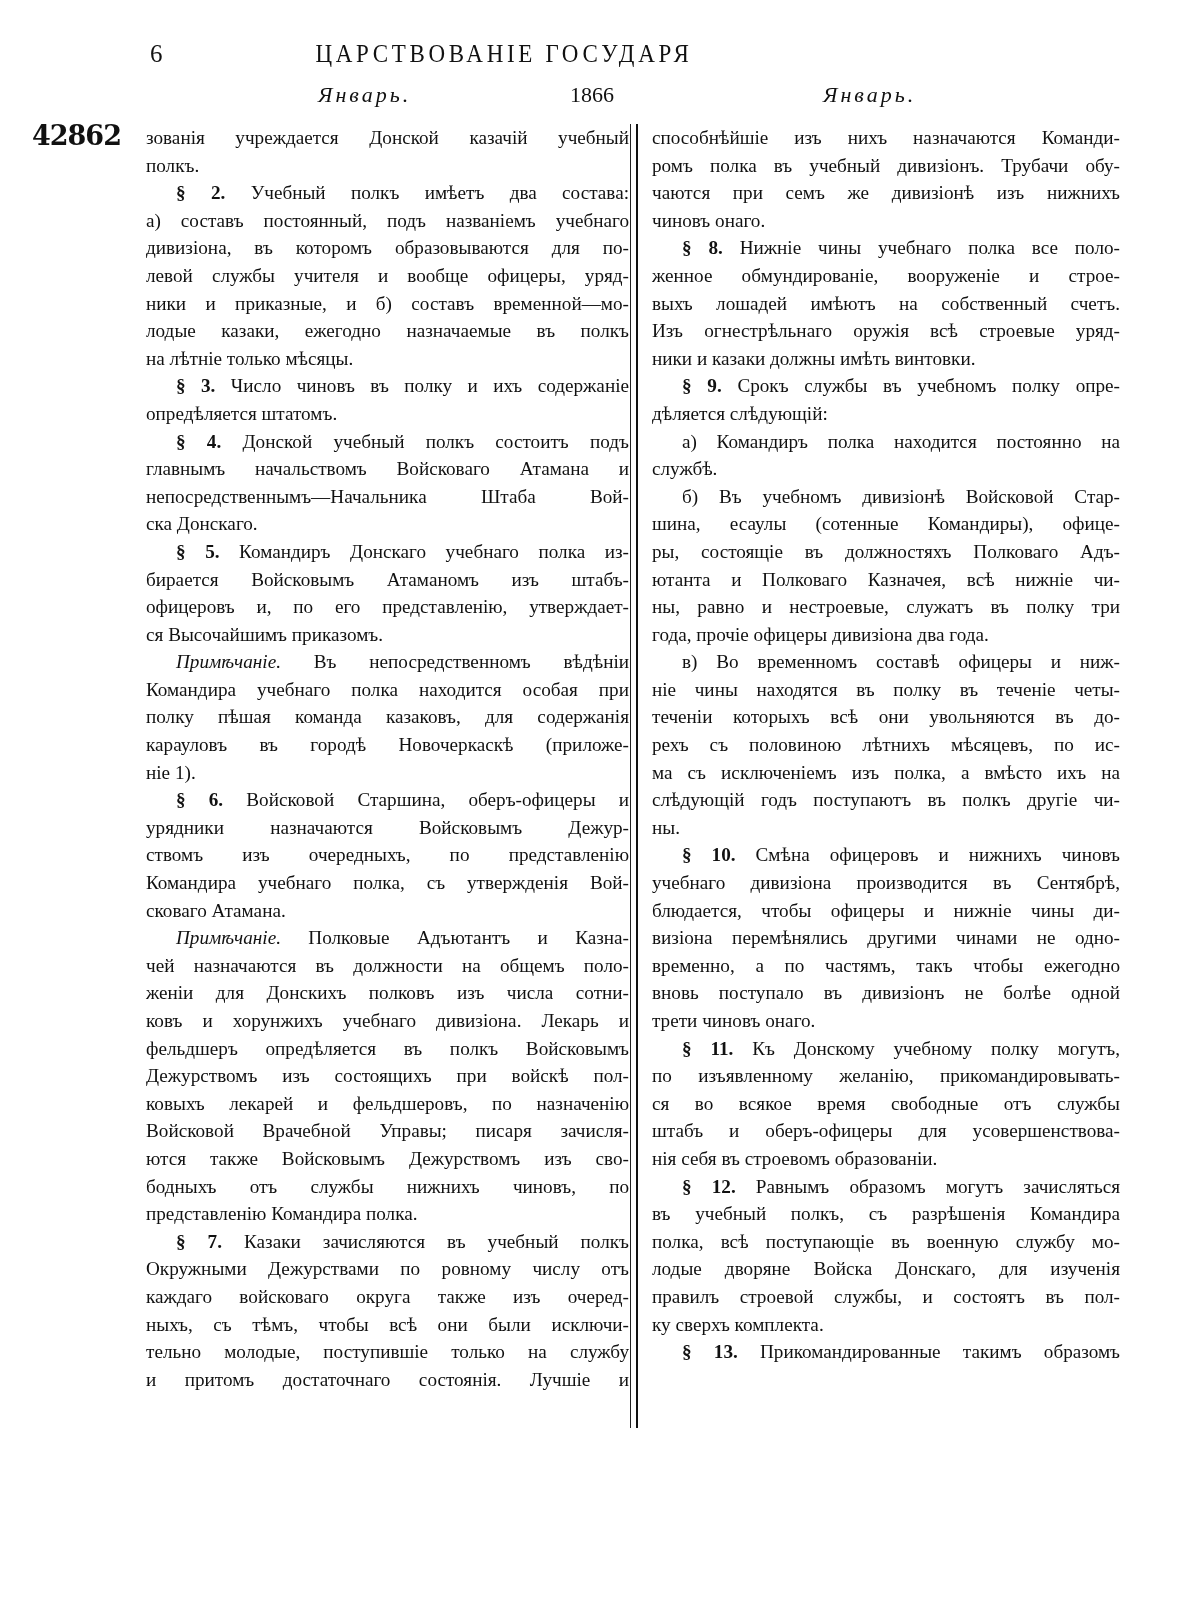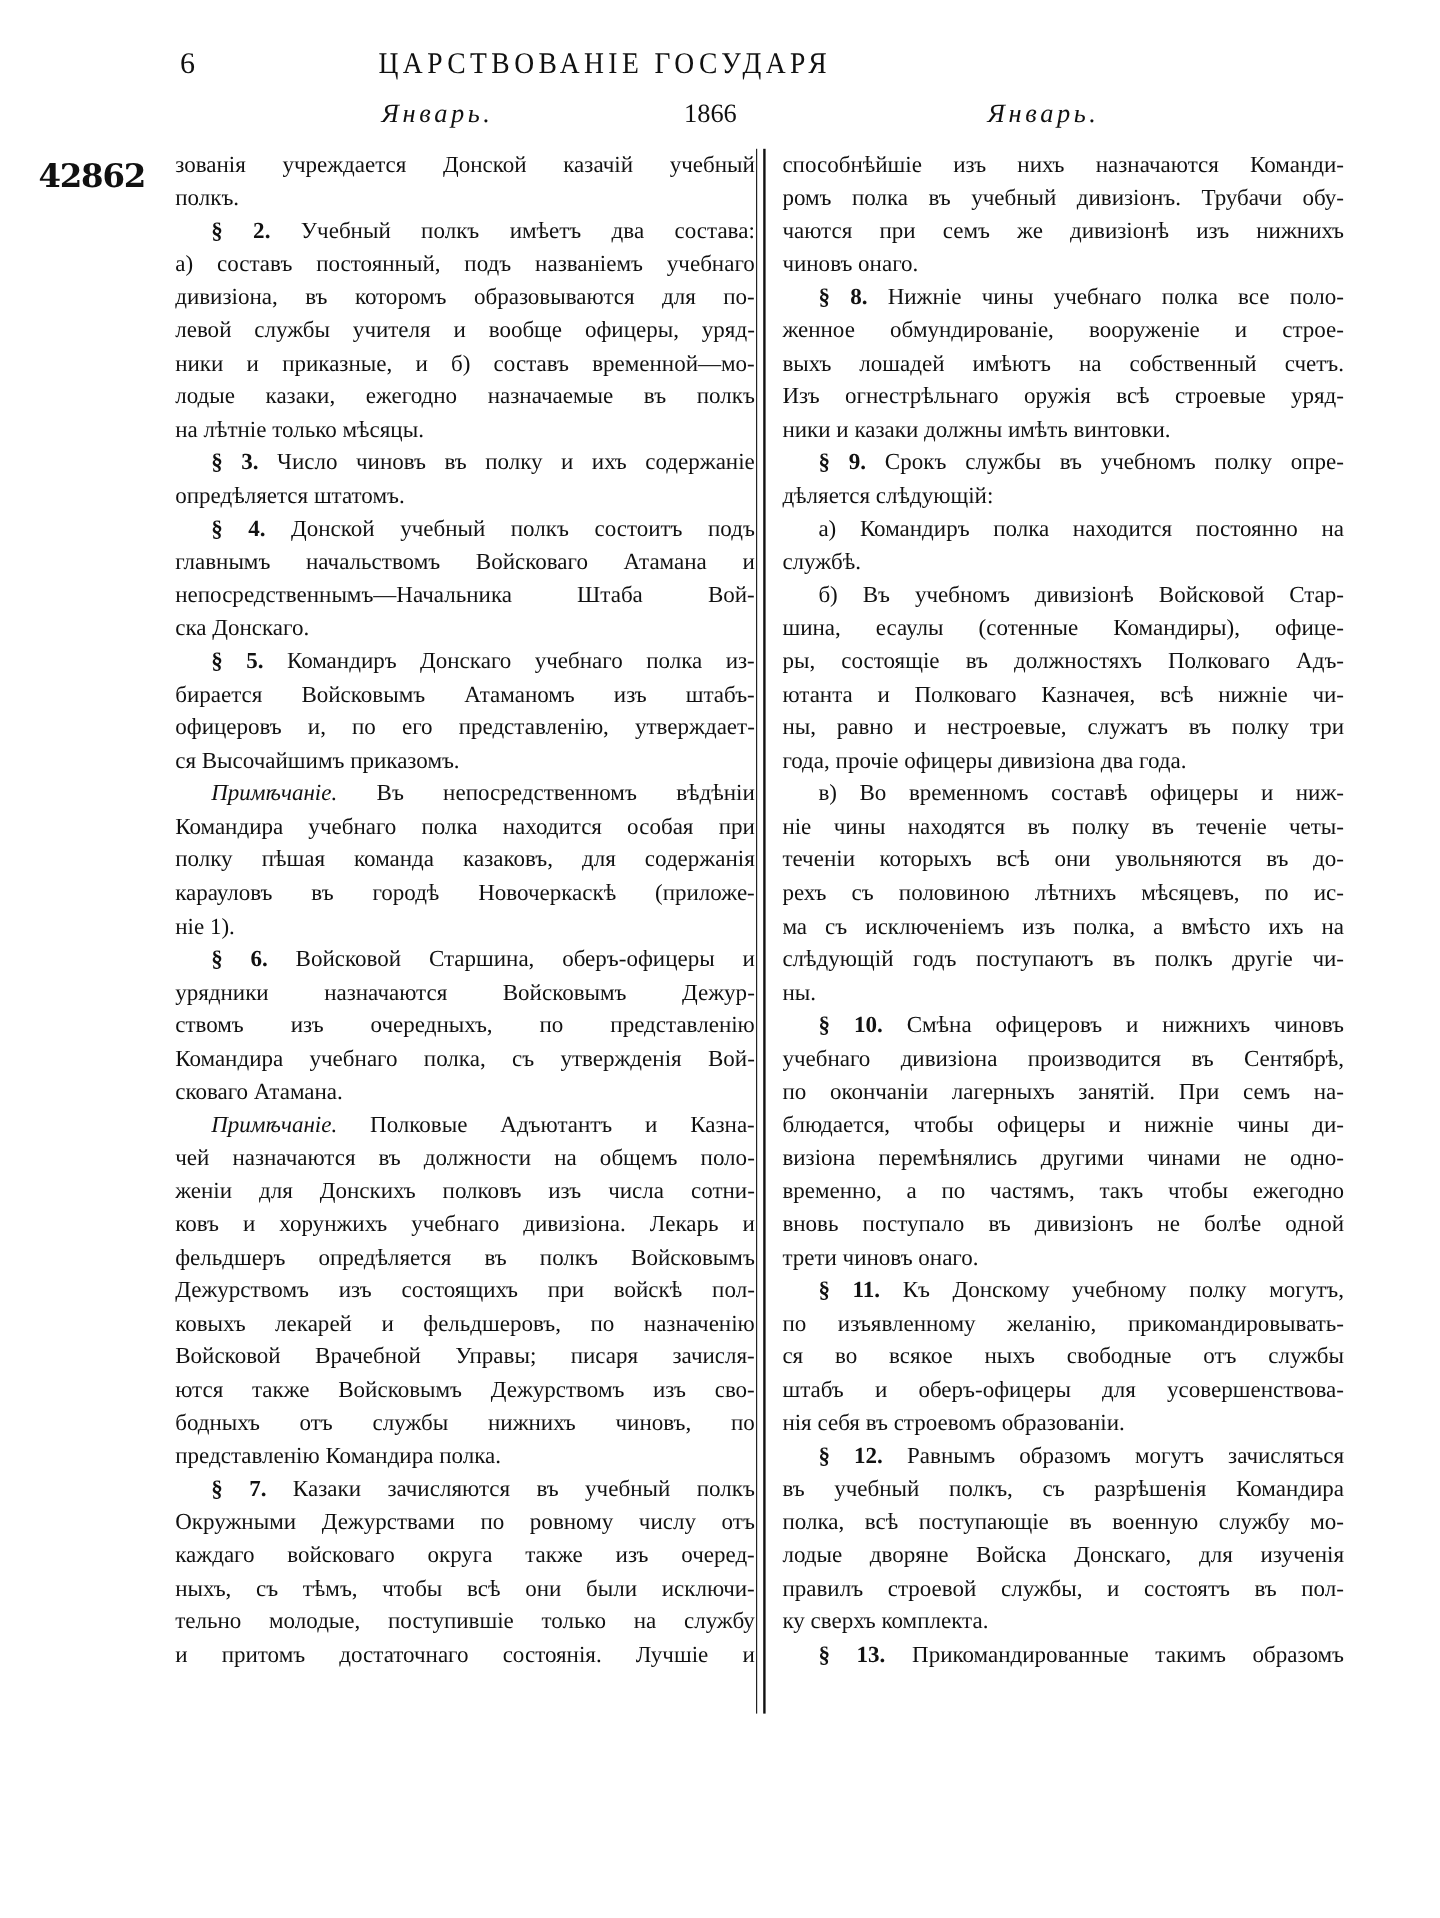--- a/index.html
+++ b/index.html
@@ -13,21 +13,21 @@
   .month-left { left: 318px; font-style: italic; letter-spacing: 3px; }
   .year { left: 570px; }
   .month-right { left: 823px; font-style: italic; letter-spacing: 3px; }
   .col { position: absolute; top: 124px; font-size: 19.2px; line-height: 27.6px; }
   .col-left { left: 146px; width: 483px; }
   .col-right { left: 652px; width: 468px; }
   .ln { display: block; white-space: nowrap; text-align: justify; text-align-last: justify; height: 27.6px; overflow: visible; }
   .ln.last { text-align-last: left; }
   .ln.indent { padding-left: 30px; }
   .act-number { position: absolute; left: 32px; top: 120px; font-size: 27px; font-weight: bold;
-         font-family: "DejaVu Serif", serif; letter-spacing: -1px; margin-top: 12px; }
+         font-family: "DejaVu Serif", serif; letter-spacing: -1px; }
   .divider { position: absolute; left: 630px; top: 124px; width: 8px; height: 1304px;
          border-left: 1.5px solid #222; border-right: 2.5px solid #111; box-sizing: border-box; }
   .sec { font-weight: bold; }
   .ital { font-style: italic; }
 </style>
 </head>
 <body>
 
 <div class="page-number">6</div>
 <div class="running-title"><span>ЦАРСТВОВАНІЕ ГОСУДАРЯ</span></div>
@@ -108,29 +108,28 @@
     <span class="ln last">года, прочіе офицеры дивизіона два года.</span>
     <span class="ln indent">в) Во временномъ составѣ офицеры и ниж-</span>
     <span class="ln ">ніе чины находятся въ полку въ теченіе четы-</span>
     <span class="ln ">теченіи которыхъ всѣ они увольняются въ до-</span>
     <span class="ln ">рехъ съ половиною лѣтнихъ мѣсяцевъ, по ис-</span>
     <span class="ln ">ма съ исключеніемъ изъ полка, а вмѣсто ихъ на</span>
     <span class="ln ">слѣдующій годъ поступаютъ въ полкъ другіе чи-</span>
     <span class="ln last">ны.</span>
     <span class="ln indent"><span class="sec">§ 10.</span> Смѣна офицеровъ и нижнихъ чиновъ</span>
     <span class="ln ">учебнаго дивизіона производится въ Сентябрѣ,</span>
-    <span class="ln ">по окончаніи лагерныхъ занятій. При семъ на-</span>
     <span class="ln ">блюдается, чтобы офицеры и нижніе чины ди-</span>
     <span class="ln ">визіона перемѣнялись другими чинами не одно-</span>
     <span class="ln ">временно, а по частямъ, такъ чтобы ежегодно</span>
     <span class="ln ">вновь поступало въ дивизіонъ не болѣе одной</span>
     <span class="ln last">трети чиновъ онаго.</span>
     <span class="ln indent"><span class="sec">§ 11.</span> Къ Донскому учебному полку могутъ,</span>
     <span class="ln ">по изъявленному желанію, прикомандировывать-</span>
-    <span class="ln ">ся во всякое ныхъ свободные отъ службы</span>
+    <span class="ln ">ся во всякое время свободные отъ службы</span>
     <span class="ln ">штабъ и оберъ-офицеры для усовершенствова-</span>
     <span class="ln last">нія себя въ строевомъ образованіи.</span>
     <span class="ln indent"><span class="sec">§ 12.</span> Равнымъ образомъ могутъ зачисляться</span>
     <span class="ln ">въ учебный полкъ, съ разрѣшенія Командира</span>
     <span class="ln ">полка, всѣ поступающіе въ военную службу мо-</span>
     <span class="ln ">лодые дворяне Войска Донскаго, для изученія</span>
     <span class="ln ">правилъ строевой службы, и состоятъ въ пол-</span>
     <span class="ln last">ку сверхъ комплекта.</span>
     <span class="ln indent"><span class="sec">§ 13.</span> Прикомандированные такимъ образомъ</span>
   </div>

